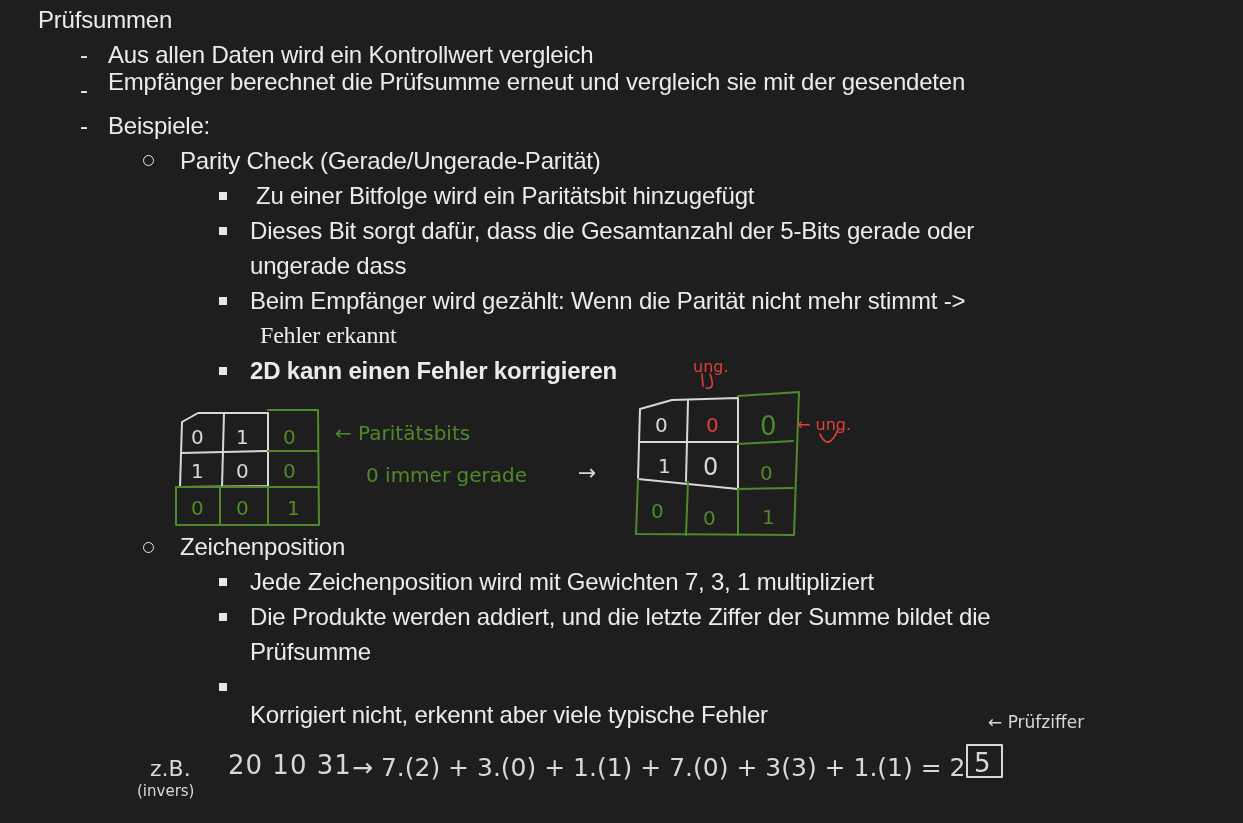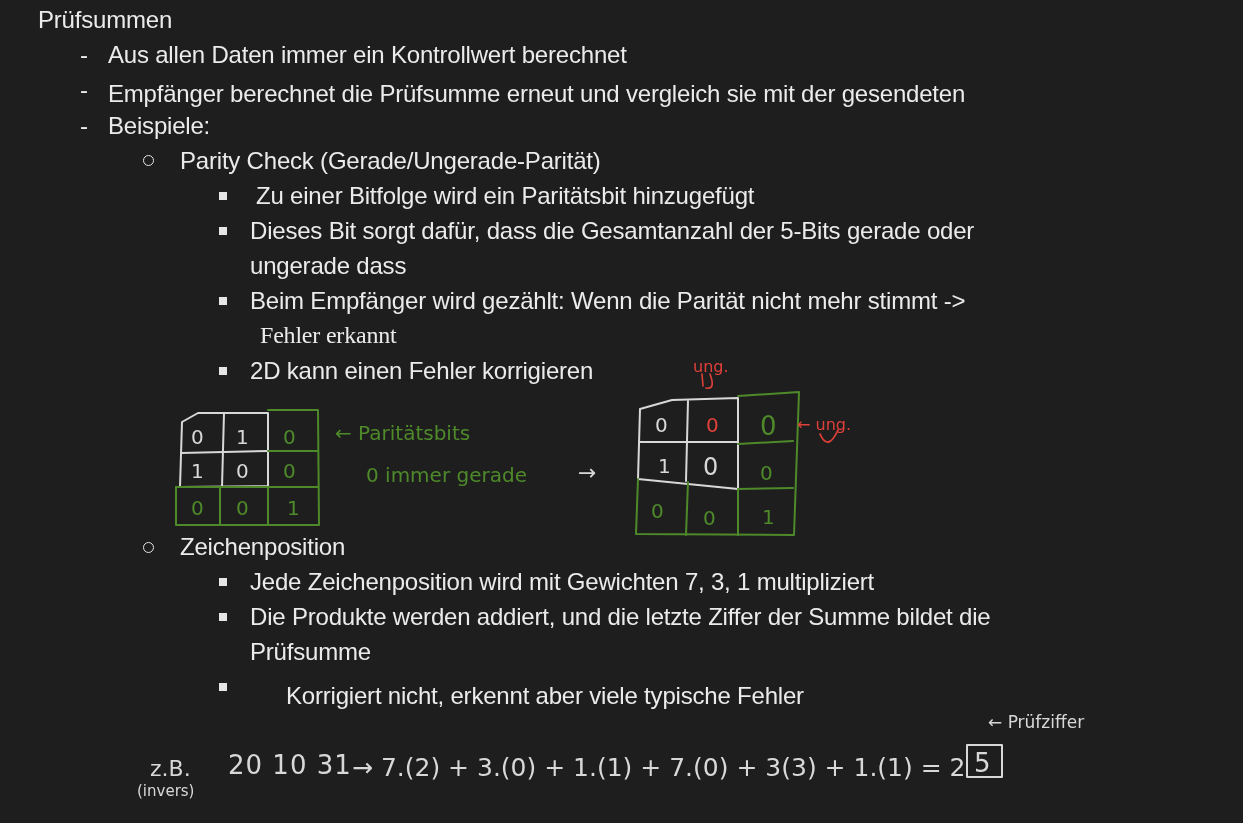--- a/index.html
+++ b/index.html
@@ -14,55 +14,55 @@
   .circ { position:absolute; width:9px; height:9px; border:1.6px solid #e6e6e6; border-radius:50%; }
   svg.ink { position:absolute; left:0; top:0; }
   .hw { font-family:"DejaVu Sans", sans-serif; }
 </style>
 </head>
 <body>
 
 <div class="line" style="left:38px; top:2px;">Prüfsummen</div>
 
 <div class="marker" style="left:80px; top:37px;">-</div>
-<div class="line" style="left:108px; top:37px;">Aus allen Daten immer ein Kontrollwert berechnet</div>
+<div class="line" style="left:108px; top:37px;">Aus allen Daten wird ein Kontrollwert vergleich</div>
 <div class="marker" style="left:80px; top:72px;">-</div>
-<div class="line" style="left:108px; top:76px;text-align:right;">Empfänger berechnet die Prüfsumme erneut und vergleich sie mit der gesendeten</div>
+<div class="line" style="left:108px; top:64px;text-align:right;">Empfänger berechnet die Prüfsumme erneut und vergleich sie mit der gesendeten</div>
 <div class="marker" style="left:80px; top:108px;">-</div>
 <div class="line" style="left:108px; top:108px;">Beispiele:</div>
 
 <div class="circ" style="left:143px; top:155px;"></div>
 <div class="line" style="left:180px; top:143px;">Parity Check (Gerade/Ungerade-Parität)</div>
 
 <div class="sq" style="left:219px; top:192px;"></div>
 <div class="line" style="left:256px; top:178px;">Zu einer Bitfolge wird ein Paritätsbit hinzugefügt</div>
 
 <div class="sq" style="left:219px; top:227px;"></div>
 <div class="line" style="left:250px; top:213px;">Dieses Bit sorgt dafür, dass die Gesamtanzahl der 5-Bits gerade oder</div>
 <div class="line" style="left:250px; top:248px;">ungerade dass</div>
 
 <div class="sq" style="left:219px; top:297px;"></div>
 <div class="line" style="left:250px; top:283px;">Beim Empfänger wird gezählt: Wenn die Parität nicht mehr stimmt -&gt;</div>
 <div class="line" style="left:260px; top:318px;font-family:Liberation Serif, serif;">Fehler erkannt</div>
 
 <div class="sq" style="left:219px; top:367px;"></div>
-<div class="line" style="left:250px; top:353px;">2D kann einen Fehler korrigieren</div>
+<div class="line" style="left:250px; top:353px;font-weight:bold;">2D kann einen Fehler korrigieren</div>
 
 <div class="circ" style="left:143px; top:542px;"></div>
 <div class="line" style="left:180px; top:529px;">Zeichenposition</div>
 
 <div class="sq" style="left:219px; top:578px;"></div>
 <div class="line" style="left:250px; top:564px;">Jede Zeichenposition wird mit Gewichten 7, 3, 1 multipliziert</div>
 
 <div class="sq" style="left:219px; top:613px;"></div>
 <div class="line" style="left:250px; top:599px;">Die Produkte werden addiert, und die letzte Ziffer der Summe bildet die</div>
 <div class="line" style="left:250px; top:634px;">Prüfsumme</div>
 
 <div class="sq" style="left:219px; top:683px;"></div>
-<div class="line" style="left:250px; top:678px;margin-left:36px;">Korrigiert nicht, erkennt aber viele typische Fehler</div>
+<div class="line" style="left:250px; top:697px;">Korrigiert nicht, erkennt aber viele typische Fehler</div>
 
 <svg class="ink" width="1243" height="823" fill="none" stroke-linecap="round" stroke-linejoin="round">
 
   <g stroke="#d8d8d8" stroke-width="2">
     <path d="M182 422 L198 413 L268 413 L268 486 L180 487 Z"></path>
     <path d="M224 413 L222 487"></path>
     <path d="M181 453 L268 451"></path>
   </g>
   <g stroke="#4e8a2a" stroke-width="2">
     <path d="M268 410 L318 410 L319 525 L176 525 L176 487"></path>

